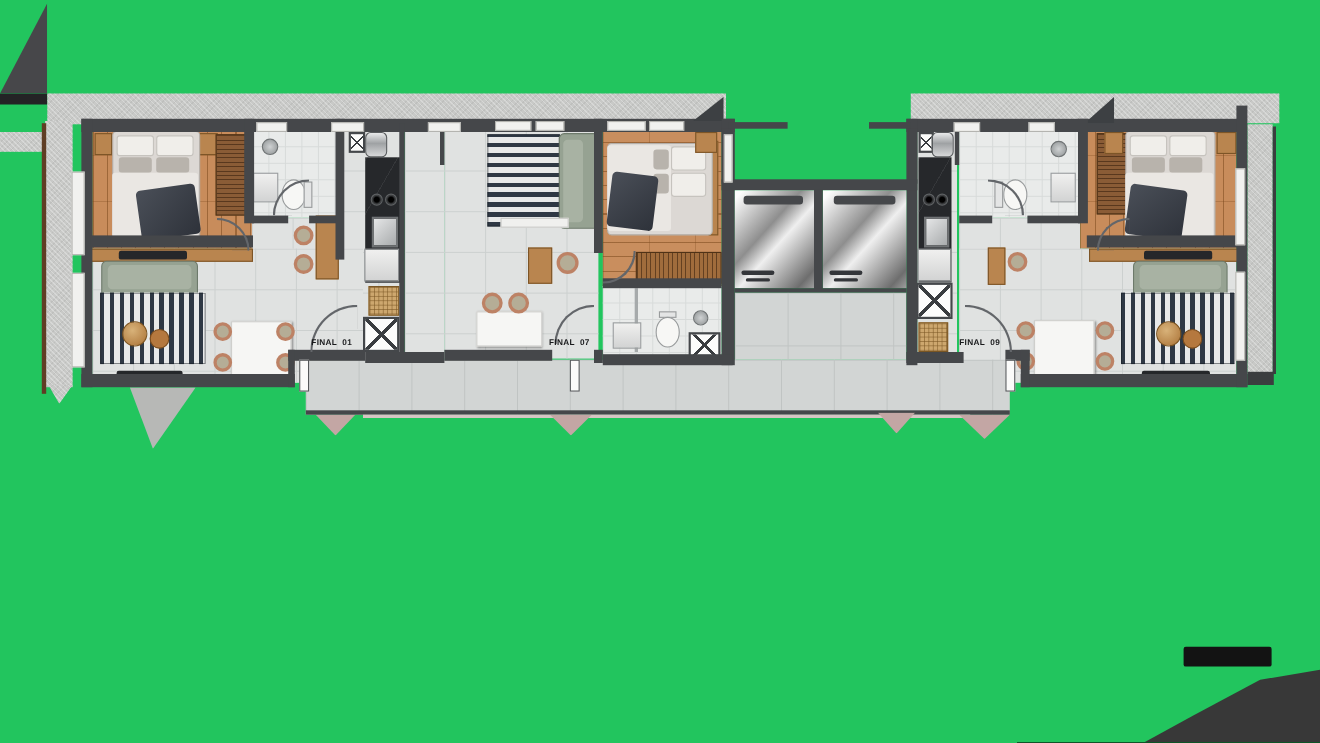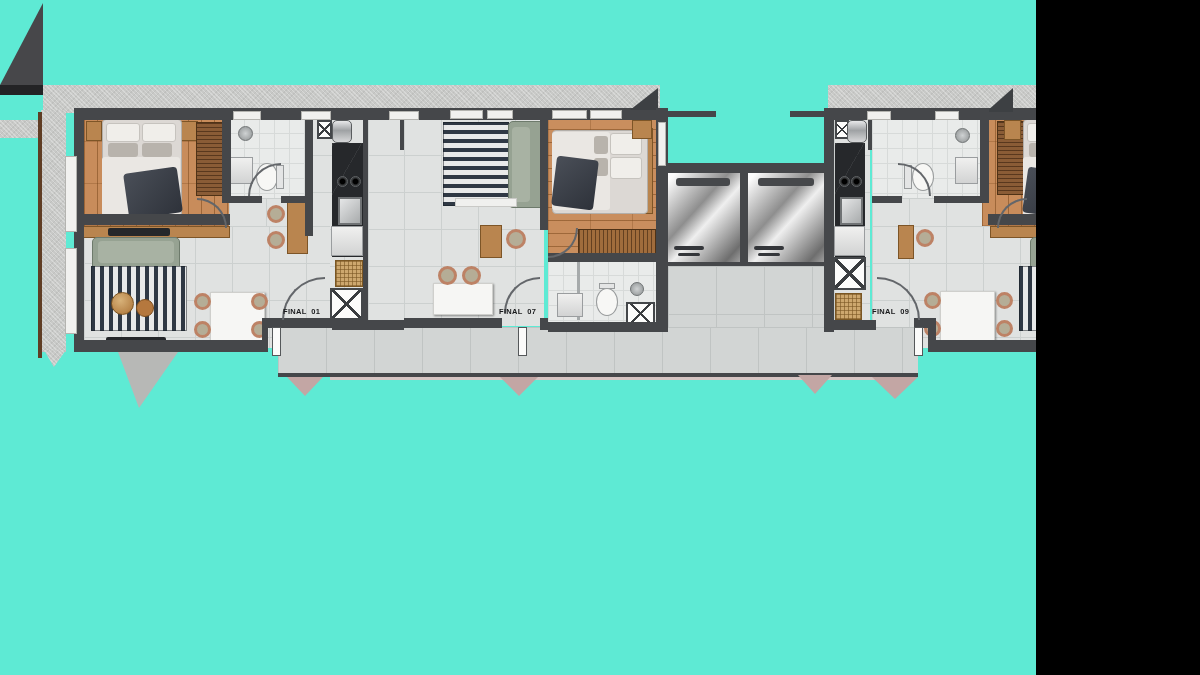--- a/index.html
+++ b/index.html
@@ -1,16 +1,16 @@
 <!DOCTYPE html>
 <html><head>
 <meta charset="utf-8">
 <style>
   html,body{margin:0;padding:0;background:#000;}
-  #stage{position:relative;width:1036px;height:675px;background:#5eead4;overflow:hidden;
+  #stage{position:relative;width:1200px;height:675px;background:#22c55e;overflow:hidden;
          font-family:"Liberation Sans",sans-serif;}
   .a{position:absolute;box-sizing:border-box;}
   .wall{position:absolute;background:#45474a;box-sizing:border-box;}
   .cc{position:absolute;box-sizing:border-box;background-color:#c8c9c7;
       background-image:repeating-linear-gradient(45deg,rgba(255,255,255,.28) 0 1px,transparent 1px 3px),
                        repeating-linear-gradient(-45deg,rgba(0,0,0,.05) 0 1px,transparent 1px 4px);}
   .tile{position:absolute;background-color:#e0e2e1;
         background-image:linear-gradient(#ccd0cf 1px,transparent 1px),linear-gradient(90deg,#ccd0cf 1px,transparent 1px);
         background-size:37px 37px;}
   .tileS{position:absolute;background-color:#e9ebea;

